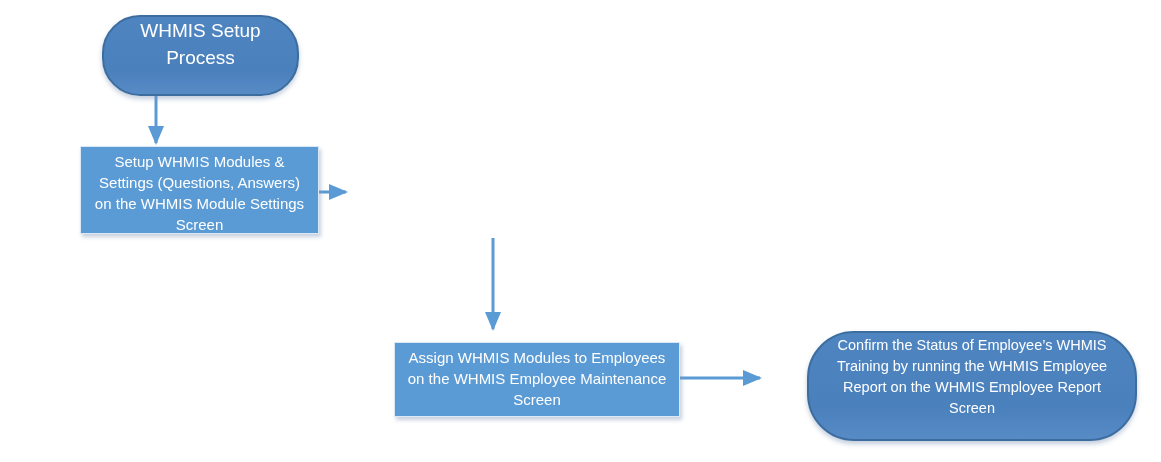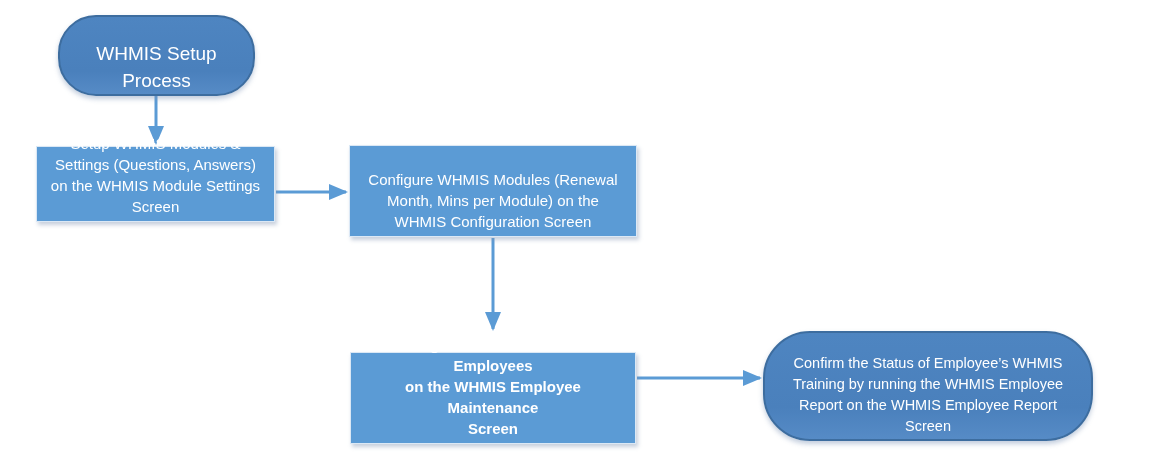--- a/index.html
+++ b/index.html
@@ -11,26 +11,27 @@
     position: relative;
     width: 1161px;
     height: 462px;
     background: #ffffff;
     font-family: "Liberation Sans", sans-serif;
     overflow: hidden;
   }
   .node {
     position: absolute;
     display: flex;
-    align-items: flex-end;
+    align-items: flex-start;
     justify-content: center;
     text-align: center;
     color: #ffffff;
     box-sizing: border-box;
     white-space: pre-line;
+    margin-left: 44px;
   }
   
   .terminator {
     background: linear-gradient(180deg, #4e85c1 0%, #4a80bc 70%, #568bc6 100%);
     border: 2px solid #3d6d9f;
     box-shadow: 0 3px 5px rgba(120, 145, 180, 0.45);
   }
   
   .process {
     background: #5b9bd5;
@@ -46,34 +47,33 @@
     width: 197px;
     height: 81px;
     border-radius: 38px;
     font-size: 19px;
     line-height: 27px;
   }
   .node-setup {
     left: 36px;
     top: 146px;
     width: 239px;
-    height: 76px;
+    height: 88px;
   }
   .node-configure {
     left: 349px;
     top: 145px;
     width: 288px;
     height: 92px;
   }
   .node-assign {
     left: 350px;
-    top: 352px;
+    top: 342px;
     width: 286px;
-    height: 92px;
-    font-weight: bold;
+    height: 75px;
   }
   .node-confirm {
     left: 763px;
     top: 331px;
     width: 330px;
     height: 110px;
     border-radius: 47px;
     font-size: 14.5px;
     line-height: 21px;
     padding: 2px 8px;
@@ -109,25 +109,20 @@
 Process</span>
   </div>
 
   <div class="node process node-setup">
     <span>Setup WHMIS Modules &amp;
 Settings (Questions, Answers)
 on the WHMIS Module Settings
 Screen</span>
   </div>
 
-  <div class="node process node-configure">
-    <span>Configure WHMIS Modules (Renewal
-Month, Mins per Module) on the
-WHMIS Configuration Screen</span>
-  </div>
 
   <div class="node process node-assign">
     <span>Assign WHMIS Modules to Employees
 on the WHMIS Employee Maintenance
 Screen</span>
   </div>
 
   <div class="node terminator node-confirm">
     <span>Confirm the Status of Employee’s WHMIS
 Training by running the WHMIS Employee

